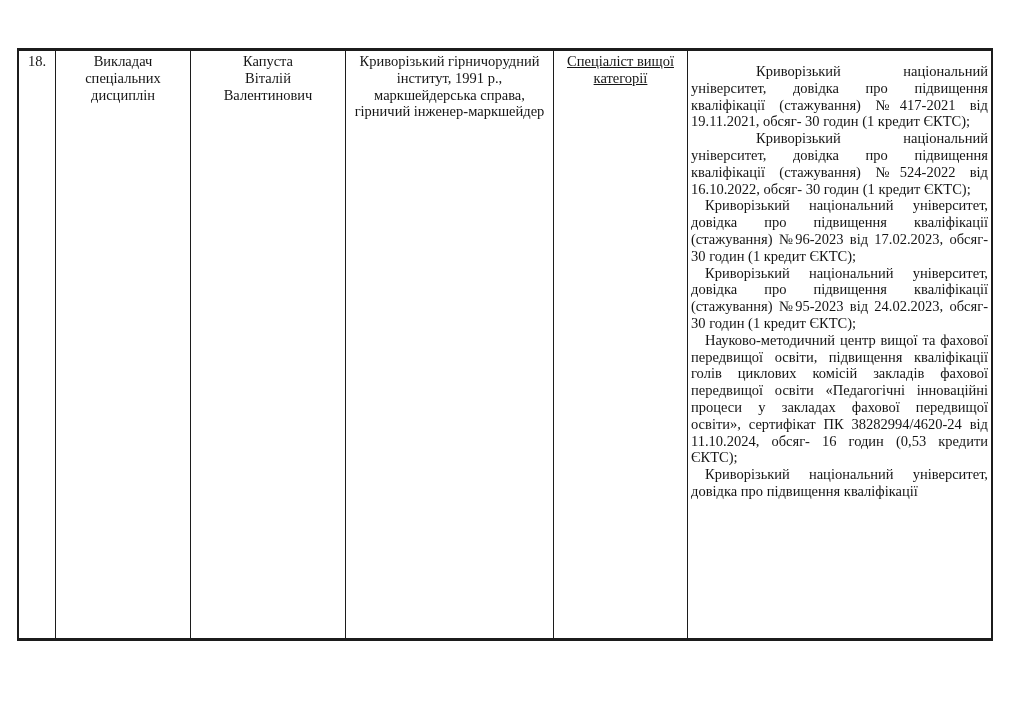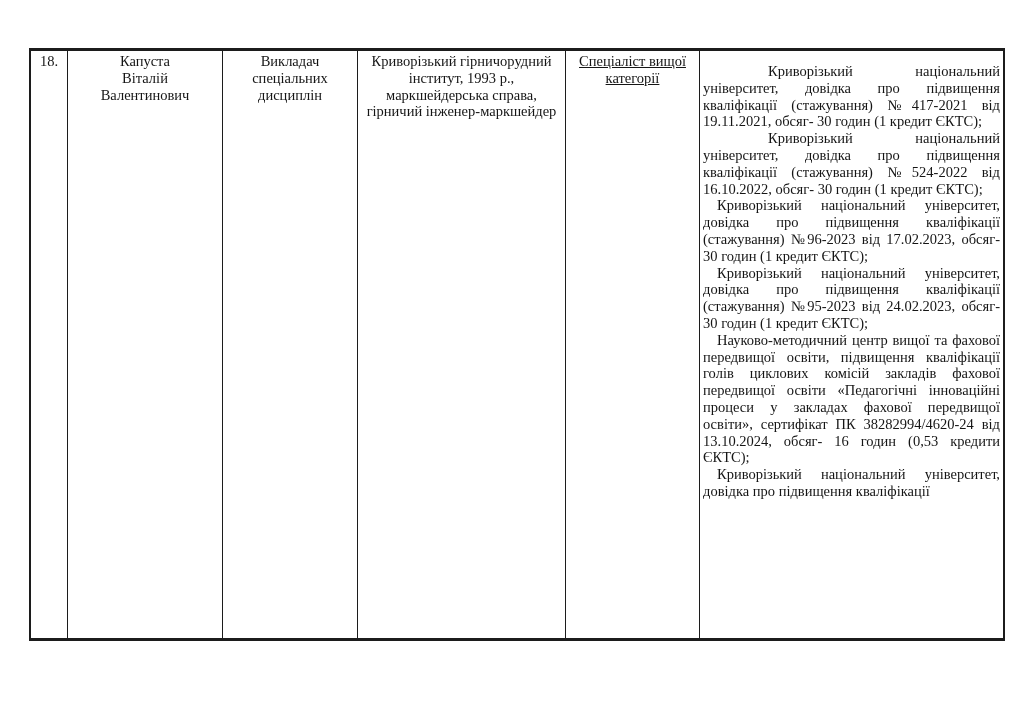--- a/index.html
+++ b/index.html
@@ -11,21 +11,21 @@
     position: relative;
     width: 1024px;
     height: 724px;
     background: #ffffff;
     font-family: "Liberation Serif", "DejaVu Serif", serif;
     color: #151515;
     overflow: hidden;
   }
   .doc-table {
     position: absolute;
-    left: 29px;
+    left: 17px;
     top: 48px;
     width: 976px;
     height: 593px;
     box-sizing: border-box;
     border: 2px solid #1c1c1c;
     border-top-width: 3px;
     border-bottom-width: 3px;
     display: flex;
     align-items: stretch;
   }
@@ -58,39 +58,39 @@
   }
 </style>
 </head>
 <body>
 
 <div class="page">
   <div class="doc-table">
 
     <div class="cell c1 c-center">18.</div>
 
+    <div class="cell c3 c-center">Викладач
+спеціальних
+дисциплін</div>
+
     <div class="cell c2 c-center">Капуста
 Віталій
 Валентинович</div>
 
-    <div class="cell c3 c-center">Викладач
-спеціальних
-дисциплін</div>
-
     <div class="cell c4 c-center">Криворізький гірничорудний
-інститут, 1993 р.,
+інститут, 1991 р.,
 маркшейдерська справа,
 гірничий інженер-маркшейдер</div>
 
     <div class="cell c5 c-center">Спеціаліст вищої
 категорії</div>
 
     <div class="cell c6">
       <p class="p-spread">Криворізький національний університет, довідка про підвищення кваліфікації (стажування) №417-2021 від 19.11.2021, обсяг- 30 годин (1 кредит ЄКТС);</p>
       <p class="p-spread">Криворізький національний університет, довідка про підвищення кваліфікації (стажування) №524-2022 від 16.10.2022, обсяг- 30 годин (1 кредит ЄКТС);</p>
       <p>Криворізький національний університет, довідка про підвищення кваліфікації (стажування) №96-2023 від 17.02.2023, обсяг- 30 годин (1 кредит ЄКТС);</p>
       <p>Криворізький національний університет, довідка про підвищення кваліфікації (стажування) №95-2023 від 24.02.2023, обсяг- 30 годин (1 кредит ЄКТС);</p>
-      <p>Науково-методичний центр вищої та фахової передвищої освіти, підвищення кваліфікації голів циклових комісій закладів фахової передвищої освіти «Педагогічні інноваційні процеси у закладах фахової передвищої освіти», сертифікат ПК 38282994/4620-24 від 13.10.2024, обсяг- 16 годин (0,53 кредити ЄКТС);</p>
+      <p>Науково-методичний центр вищої та фахової передвищої освіти, підвищення кваліфікації голів циклових комісій закладів фахової передвищої освіти «Педагогічні інноваційні процеси у закладах фахової передвищої освіти», сертифікат ПК 38282994/4620-24 від 11.10.2024, обсяг- 16 годин (0,53 кредити ЄКТС);</p>
       <p>Криворізький національний університет, довідка про підвищення кваліфікації</p>
     </div>
 
   </div>
 </div>
 
 </body></html>

